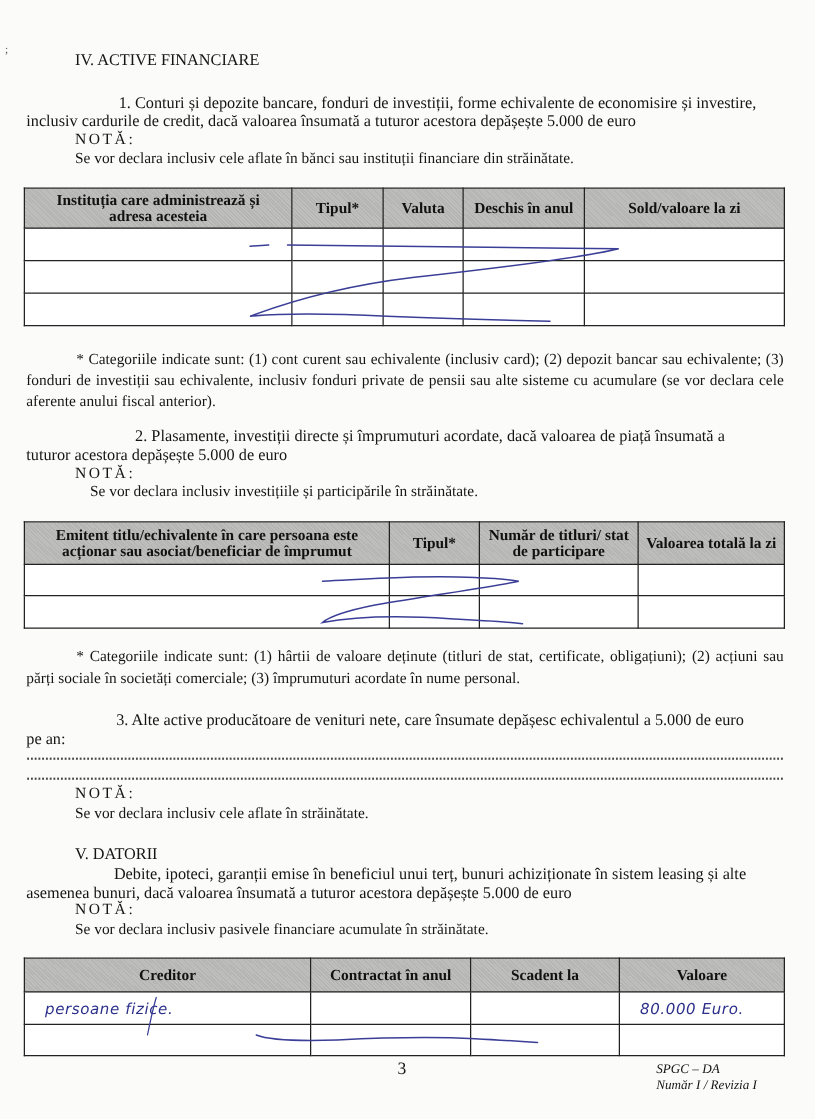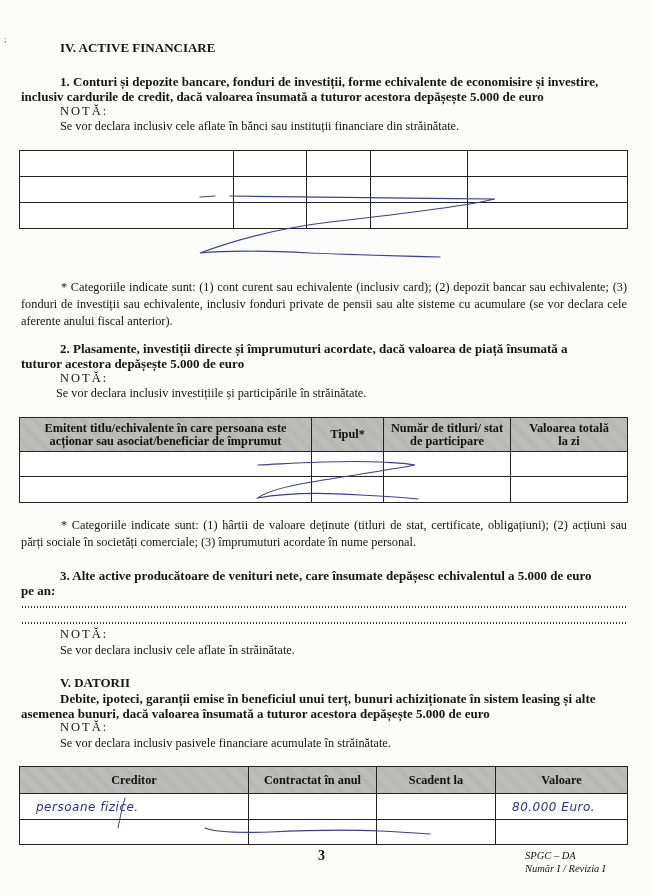--- a/index.html
+++ b/index.html
@@ -3,21 +3,21 @@
 <meta charset="utf-8">
 <style>
   html, body { margin: 0; padding: 0; }
   body {
     width: 652px; height: 895px; position: relative; overflow: hidden;
     background: #fbfbfa;
     font-family: "Liberation Serif", serif;
     color: #151515;
   }
   .abs { position: absolute; }
-  .b { font-weight: bold; }
+  .b { font-weight: normal; text-align: center; }
   .t13 { font-size: 13px; line-height: 15px; }
   .t12 { font-size: 12.3px; line-height: 15px; }
   .nota { letter-spacing: 2px; font-size: 12.5px; }
   .just { text-align: justify; text-align-last: left; }
   .stray { left: 4px; top: 34px; font-size: 9px; color:#555; }
 
   table.grid {
     position: absolute; border-collapse: collapse; table-layout: fixed;
     font-family: "Liberation Serif", serif;
   }
@@ -58,20 +58,27 @@
 
 <table class="grid" style="left:19px;top:150px;width:608px;">
   <colgroup>
       <col style="width:214px">
       <col style="width:73px">
       <col style="width:64px">
       <col style="width:97px">
       <col style="width:160px">
     </colgroup>
   <tbody>
+      <tr style="height:32px">
+    <th style="padding:0 20px;">Instituția care administrează și adresa acesteia</th>
+    <th>Tipul*</th>
+    <th>Valuta</th>
+    <th>Deschis în anul</th>
+    <th>Sold/valoare la zi</th>
+  </tr>
   <tr style="height:26px">
     <td></td>
     <td></td>
     <td></td>
     <td></td>
     <td></td>
   </tr>
   <tr style="height:26px">
     <td></td>
     <td></td>
@@ -91,35 +98,35 @@
 
 <svg class="pen" style="left:0;top:0;" width="652" height="895">
   <path d="M200,197 L215,196 M230,196 C300,197 400,198 495,199 C470,205 420,212 330,222 C280,228 240,238 200,253 C230,250 270,251 310,253 C360,255 400,256 440,257" fill="none" stroke="#3b3e96" stroke-width="1.2" stroke-linecap="round"></path>
 </svg>
 
 <div class="abs t12 just" style="left:21px;top:279px;width:606px;text-indent:40px;line-height:17px;">* Categoriile indicate sunt: (1) cont curent sau echivalente (inclusiv card); (2) depozit bancar sau echivalente; (3) fonduri de investiții sau echivalente, inclusiv fonduri private de pensii sau alte sisteme cu acumulare (se vor declara cele aferente anului fiscal anterior).</div>
 
 <div class="abs b t13" style="left:60px;top:341px;width:568px;white-space:nowrap;">2. Plasamente, investiții directe și împrumuturi acordate, dacă valoarea de piață însumată a</div>
 <div class="abs b t13" style="left:21px;top:356px;">tuturor acestora depășește 5.000 de euro</div>
 <div class="abs nota" style="left:60px;top:371px;">NOTĂ:</div>
-<div class="abs t12" style="left:56px;top:386px;">Se vor declara inclusiv investițiile și participările în străinătate.</div>
+<div class="abs t12" style="left:72px;top:386px;">Se vor declara inclusiv investițiile și participările în străinătate.</div>
 
 <table class="grid" style="left:19px;top:417px;width:608px;">
   <colgroup>
       <col style="width:292px">
       <col style="width:72px">
       <col style="width:127px">
       <col style="width:117px">
     </colgroup>
   <tbody>
       <tr style="height:34px">
     <th style="padding:0 16px;">Emitent titlu/echivalente în care persoana este acționar sau asociat/beneficiar de împrumut</th>
     <th>Tipul*</th>
     <th style="padding:0 6px;">Număr de titluri/ stat de participare</th>
-    <th style="padding:0 16px;">Valoarea totală la zi</th>
+    <th style="padding:0 4px;">Valoarea totală la zi</th>
   </tr>
   <tr style="height:25px">
     <td></td>
     <td></td>
     <td></td>
     <td></td>
   </tr>
   <tr style="height:26px">
     <td></td>
     <td></td>

